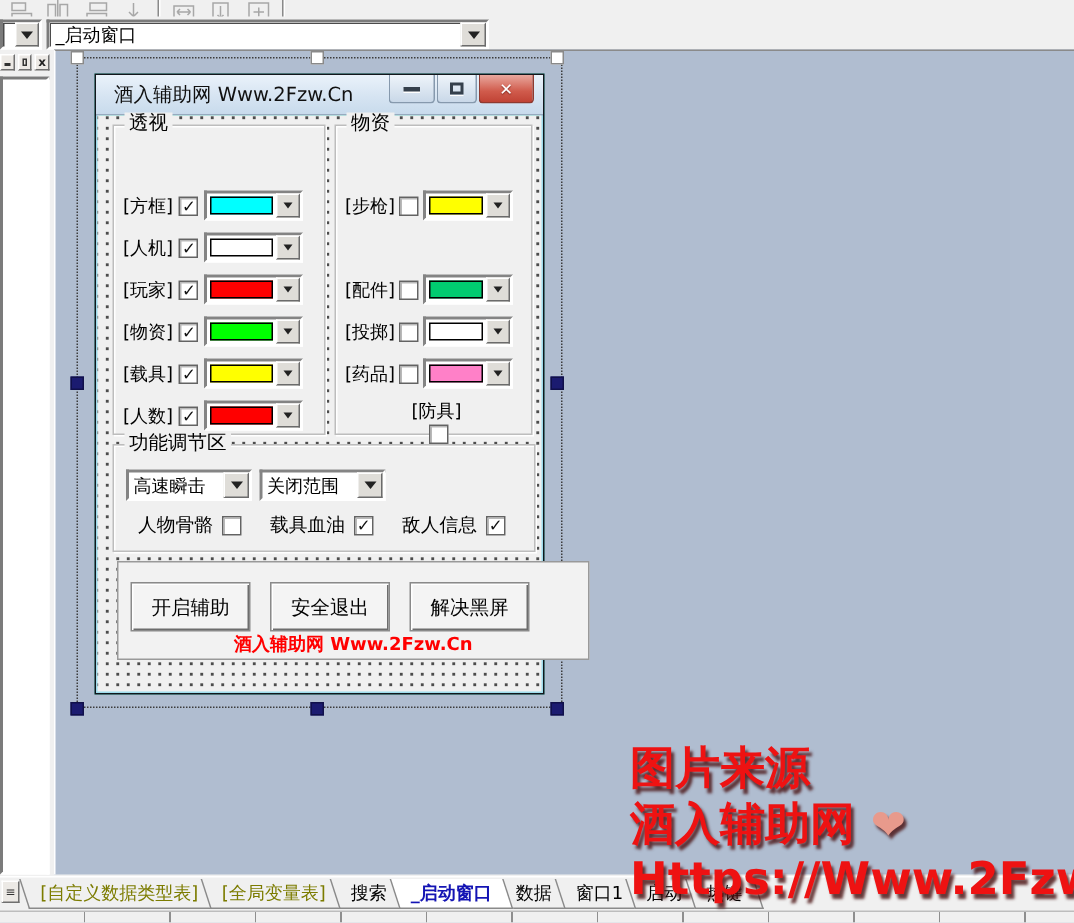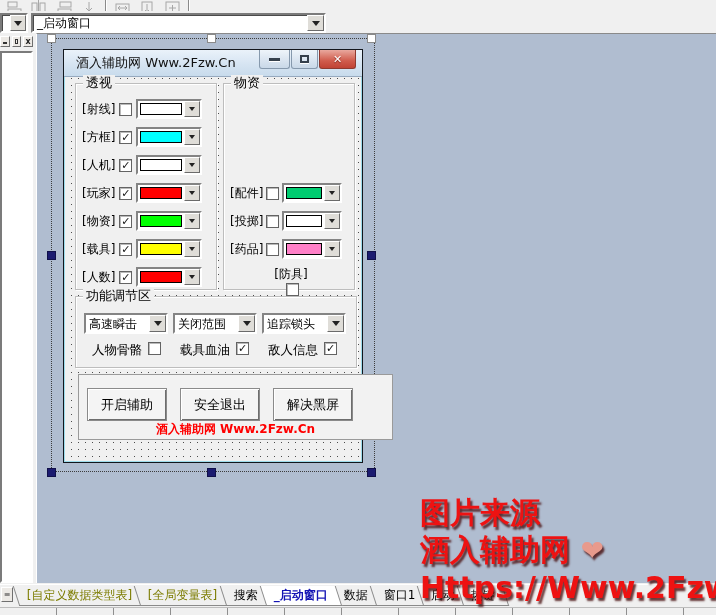--- a/index.html
+++ b/index.html
@@ -85,21 +85,21 @@
   .ccombo { height:20px; border:2px solid; border-color:#848484 #ffffff #ffffff #848484;
     background:#fff; display:flex; flex:none; }
   .swatch { flex:1; margin:2px; border:1px solid #000; }
   .ccombo .drop-btn { width:16px; }
   .ccombo .tri { border-left-width:3px; border-right-width:3px; border-top-width:4px; }
 
   
   .fcombo { position:absolute; height:21px; width:84px; display:flex; background:#fff;
     border:2px solid; border-color:#848484 #ffffff #ffffff #848484; }
   .fcombo .ctext { flex:1; font-size:12px; padding:1px 14px 0 3px; white-space:nowrap; overflow:hidden; }
-  .fcheck { position:absolute; display:flex; gap:6px; }
+  .fcheck { position:absolute; display:flex; align-items:center; gap:6px; }
   .fcheck .vlabel { font-size:12.5px; }
 
   
   .btn-panel { position:absolute; left:13px; top:297px; width:315px; height:66px;
     background:#f2f2f2; border:1px solid #9a9a9a; }
   .push-btn { position:absolute; top:13px; width:80px; height:33px; background:#f4f4f4;
     border:1px solid #8a8a8a; box-shadow:inset 1px 1px 0 #ffffff, inset -1px -1px 0 #6d6d6d;
     font-size:13px; color:#000; display:flex; align-items:center; justify-content:center;
     font-family:inherit; }
   .red-label { position:absolute; left:0; right:0; bottom:1px; text-align:center;
@@ -251,30 +251,20 @@
             </span>
           <span class="win-btn close">
               <span class="xg">✕</span>
             </span>
         </span>
       </div>
       <div class="form-client">
 
         <div class="groupbox" style="left:10px; top:6px; width:142px; height:207px;">
           <span class="gb-legend">透视</span>
-          <div class="vrow" style="left:6px; top:14px;  width:132px;">
-              <span class="vlabel">[射线]</span>
-              <span class="checkbox" style="margin-left:4px;"></span>
-              <span class="ccombo" style="width:66px; margin-left:4px;">
-                <span class="swatch" style="background-color: rgb(255, 255, 255);"></span>
-                <span class="drop-btn">
-                  <span class="tri"></span>
-                </span>
-              </span>
-            </div>
           <div class="vrow" style="left:6px; top:42px;  width:132px;">
               <span class="vlabel">[方框]</span>
               <span class="checkbox" style="margin-left:4px;">✓</span>
               <span class="ccombo" style="width:66px; margin-left:4px;">
                 <span class="swatch" style="background-color: rgb(0, 255, 255);"></span>
                 <span class="drop-btn">
                   <span class="tri"></span>
                 </span>
               </span>
             </div>
@@ -325,20 +315,30 @@
                 <span class="swatch" style="background-color: rgb(255, 0, 0);"></span>
                 <span class="drop-btn">
                   <span class="tri"></span>
                 </span>
               </span>
             </div>
         </div>
 
         <div class="groupbox" style="left:158px; top:6px; width:132px; height:207px;">
           <span class="gb-legend">物资</span>
+          <div class="vrow" style="left:6px; top:42px;  width:122px;">
+              <span class="vlabel">[步枪]</span>
+              <span class="checkbox" style="margin-left:3px;"></span>
+              <span class="ccombo" style="width:60px; margin-left:3px;">
+                <span class="swatch" style="background-color: rgb(255, 255, 0);"></span>
+                <span class="drop-btn">
+                  <span class="tri"></span>
+                </span>
+              </span>
+            </div>
           <div class="vrow" style="left:6px; top:98px;  width:122px;">
               <span class="vlabel">[配件]</span>
               <span class="checkbox" style="margin-left:3px;"></span>
               <span class="ccombo" style="width:60px; margin-left:3px;">
                 <span class="swatch" style="background-color: rgb(0, 204, 112);"></span>
                 <span class="drop-btn">
                   <span class="tri"></span>
                 </span>
               </span>
             </div>
@@ -381,26 +381,20 @@
               <span class="drop-btn">
                 <span class="tri"></span>
               </span>
             </div>
           <div class="fcombo" style="left:97px;  top:16px;">
               <span class="ctext">关闭范围</span>
               <span class="drop-btn">
                 <span class="tri"></span>
               </span>
             </div>
-          <div class="fcombo" style="left:186px; top:16px;">
-              <span class="ctext">追踪锁头</span>
-              <span class="drop-btn">
-                <span class="tri"></span>
-              </span>
-            </div>
           <div class="fcheck" style="left:16px;  top:45px;">
               <span class="vlabel">人物骨骼</span>
               <span class="checkbox"></span>
             </div>
           <div class="fcheck" style="left:104px; top:45px;">
               <span class="vlabel">载具血油</span>
               <span class="checkbox">✓</span>
             </div>
           <div class="fcheck" style="left:192px; top:45px;">
               <span class="vlabel">敌人信息</span>

